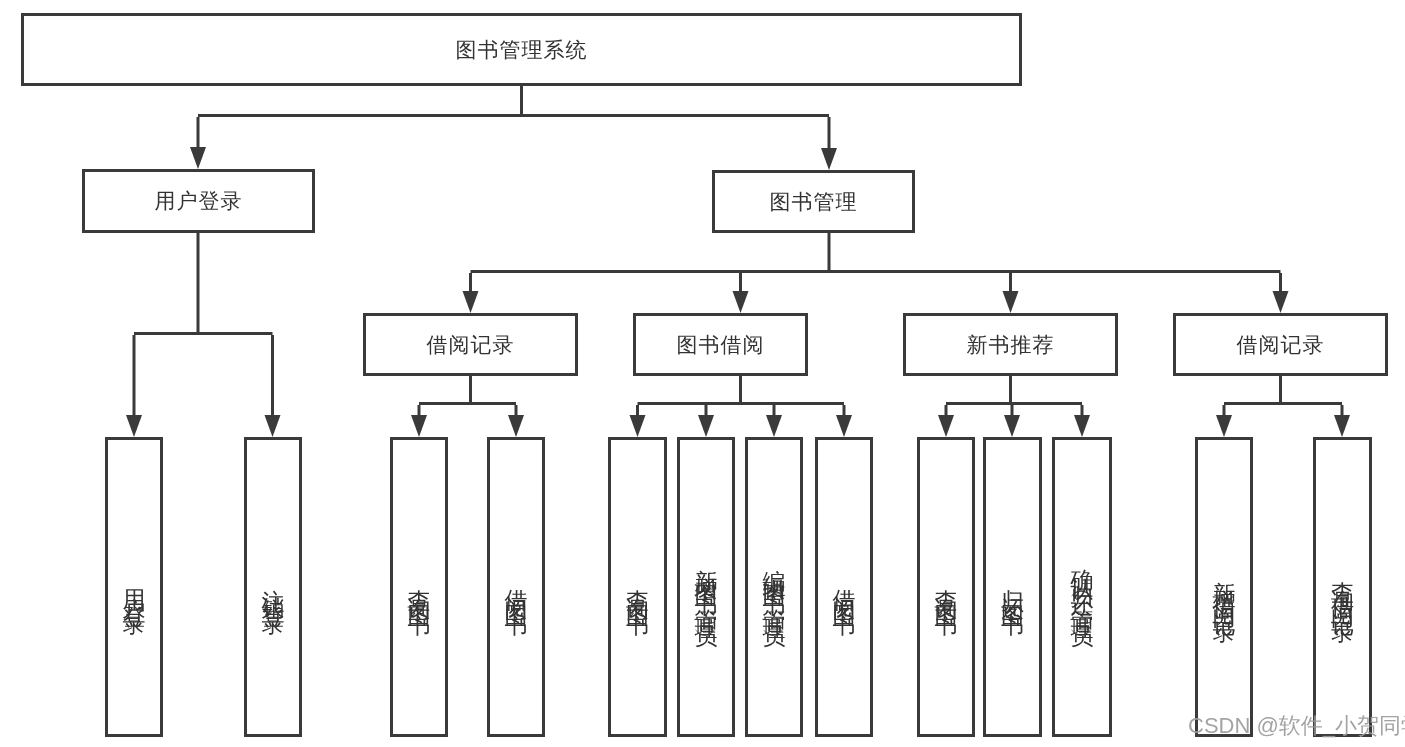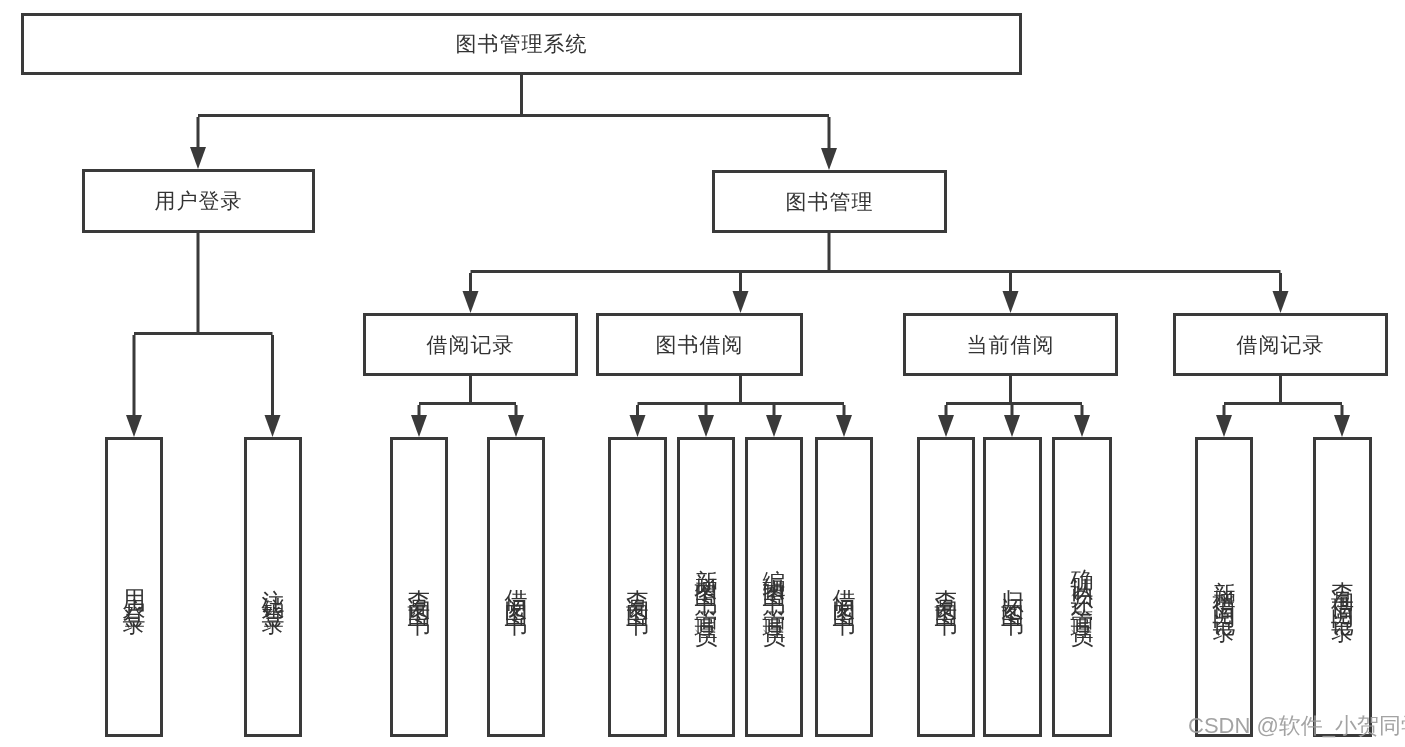--- a/index.html
+++ b/index.html
@@ -88,39 +88,39 @@
       <polygon points="1074,415 1090,415 1082,437" stroke="none"></polygon>
     </g>
 
     <g stroke="#3a3a3a" stroke-width="3" fill="#3a3a3a">
       <path fill="none" d="M1280.5,376 L1280.5,405 M1224,403.5 L1342,403.5 M1224,405 L1224,425 M1342,405 L1342,425"></path>
       <polygon points="1216,415 1232,415 1224,437" stroke="none"></polygon>
       <polygon points="1334,415 1350,415 1342,437" stroke="none"></polygon>
     </g>
   </svg>
 
-  <div class="node h" style="left:21px;top:13px;width:1001px;height:62px;">
+  <div class="node h" style="left:21px;top:13px;width:1001px;height:73px;">
     <span>图书管理系统</span>
   </div>
 
   <div class="node h" style="left:82px;top:169px;width:233px;height:64px;">
     <span>用户登录</span>
   </div>
-  <div class="node h" style="left:712px;top:170px;width:235px;height:63px;">
+  <div class="node h" style="left:712px;top:170px;width:203px;height:63px;">
     <span>图书管理</span>
   </div>
 
   <div class="node h" style="left:363px;top:313px;width:215px;height:63px;">
     <span>借阅记录</span>
   </div>
-  <div class="node h" style="left:596px;top:313px;width:207px;height:63px;">
+  <div class="node h" style="left:633px;top:313px;width:175px;height:63px;">
     <span>图书借阅</span>
   </div>
   <div class="node h" style="left:903px;top:313px;width:215px;height:63px;">
-    <span>当前借阅</span>
+    <span>新书推荐</span>
   </div>
   <div class="node h" style="left:1173px;top:313px;width:215px;height:63px;">
     <span>借阅记录</span>
   </div>
 
   <div class="node v" style="left:105px;top:437px;width:58px;height:300px;">
     <span class="vtext">用户登录</span>
   </div>
   <div class="node v" style="left:244px;top:437px;width:58px;height:300px;">
     <span class="vtext">注销登录</span>

